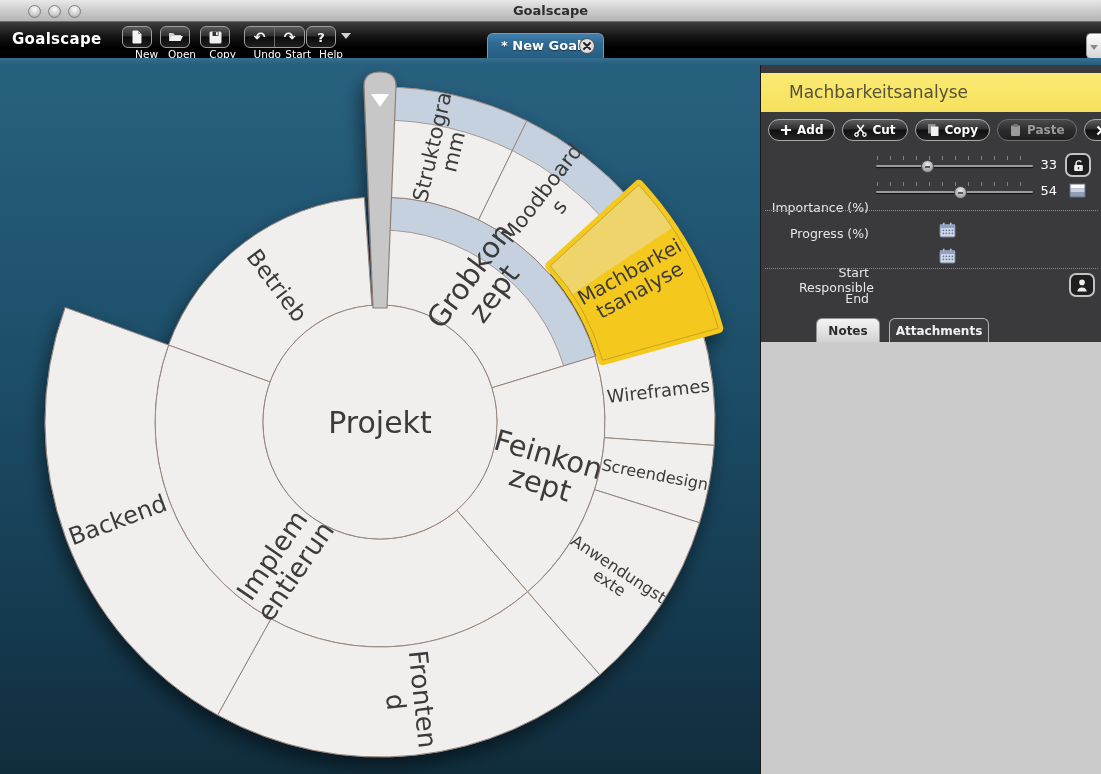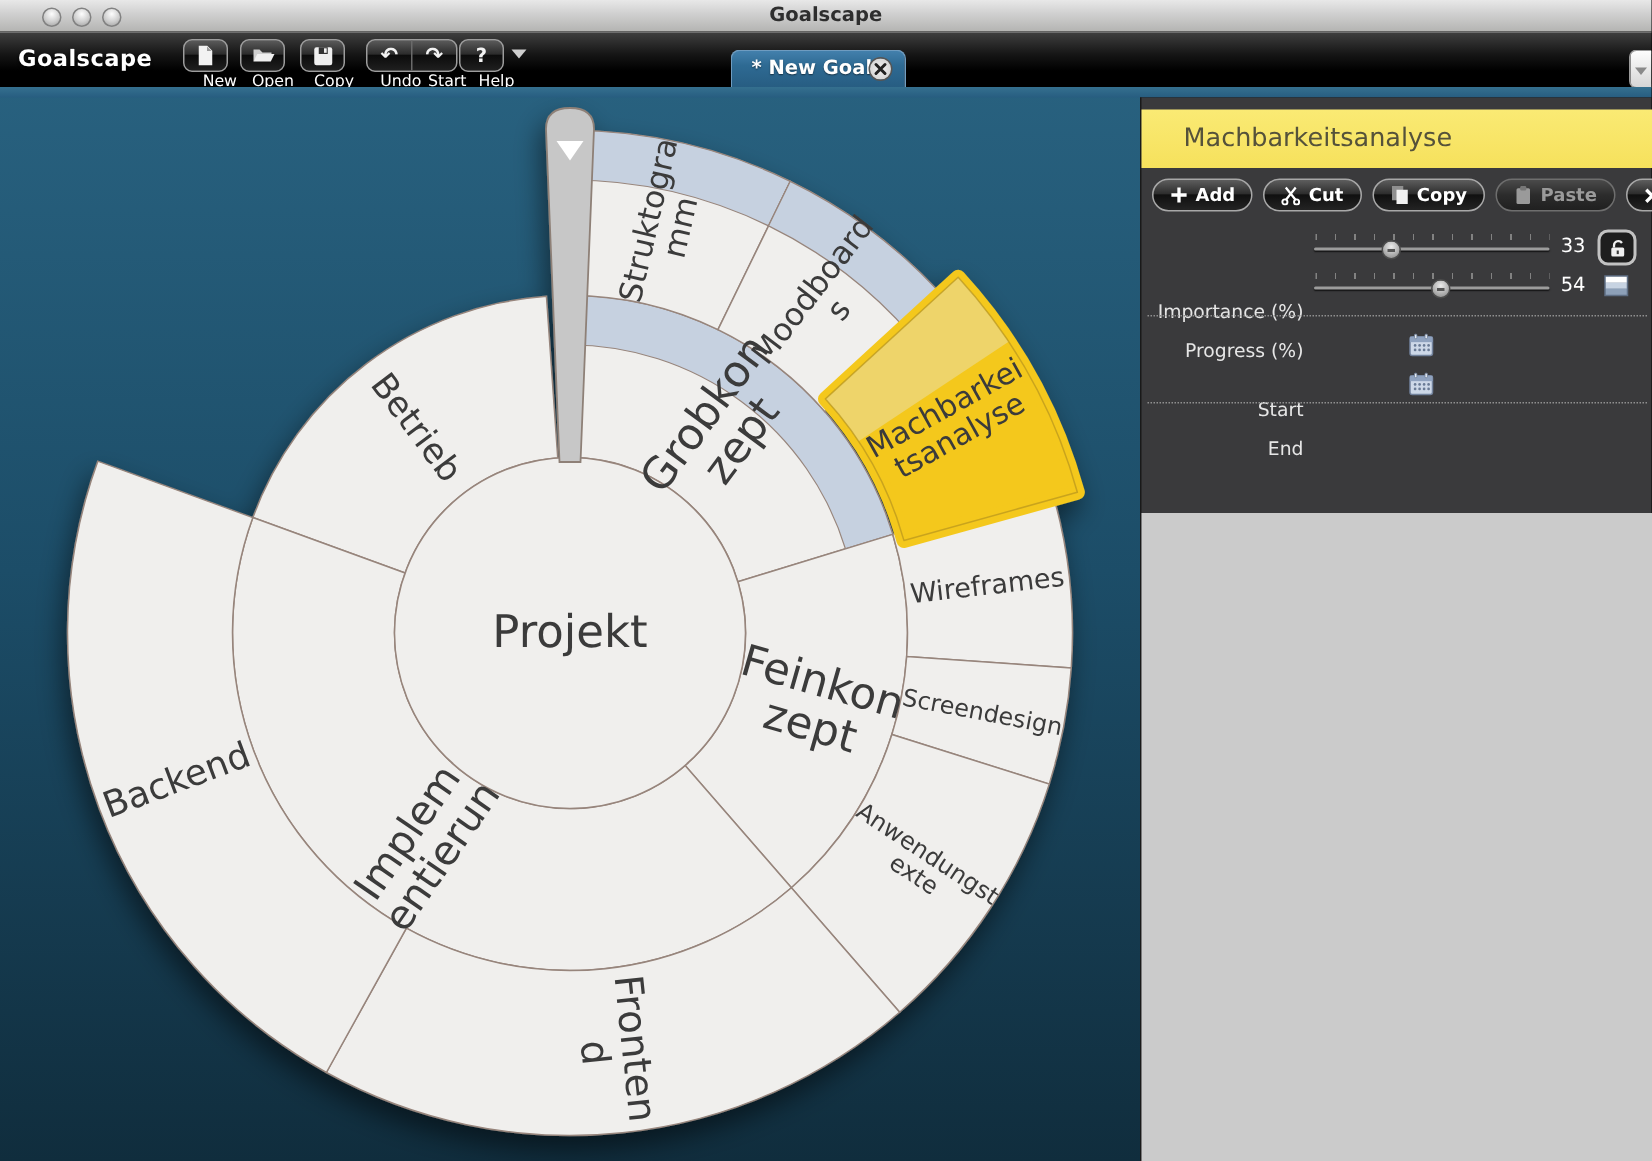--- a/index.html
+++ b/index.html
@@ -349,18 +349,35 @@
               <circle cx="7.4" cy="11.3" r="0.9"></circle>
               <circle cx="10.4" cy="11.3" r="0.9"></circle>
               <circle cx="13.4" cy="11.3" r="0.9"></circle>
           </g>
         </svg>
       </div>
     </div>
 
     <div class="dotted" style="top:203px"></div>
 
-
+    <div class="row" style="top:198px; height:40px">
+      <div class="resp-label" style="top:12px">Responsible</div>
+      <div class="sq-btn" style="left:308px; top:10px">
+        <svg width="14" height="14" viewBox="0 0 14 14">
+          <circle cx="7" cy="4.4" r="2.8" fill="#ededed"></circle>
+          <path d="M2.2 13.5a4.9 4.9 0 0 1 9.6 0z" fill="#ededed"></path>
+        </svg>
+      </div>
+    </div>
+
+    <div class="ptabs">
+      <div class="ptab active">
+        <span>Notes</span>
+      </div>
+      <div class="ptab idle">
+        <span>Attachments</span>
+      </div>
+    </div>
 
     <div class="notes-area"></div>
   </div>
 
 </div>
 
 </body></html>

